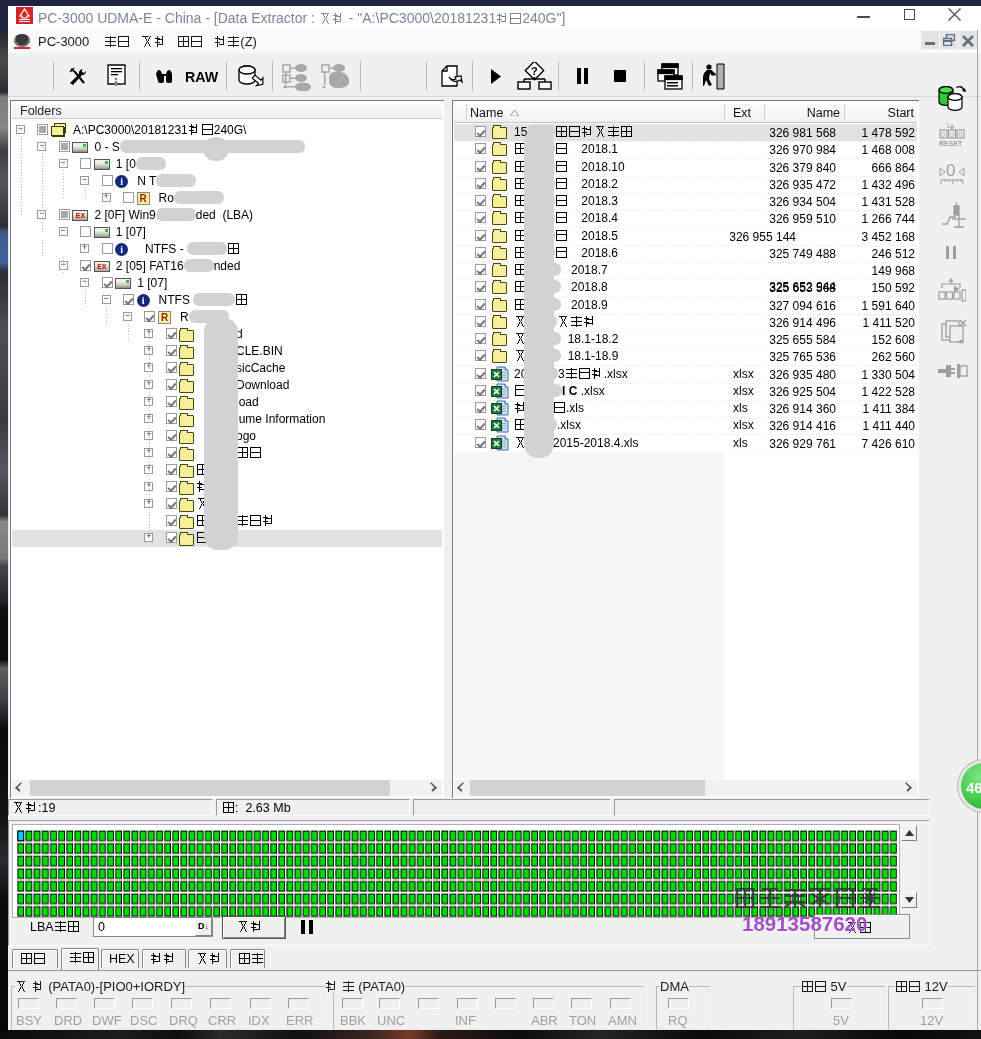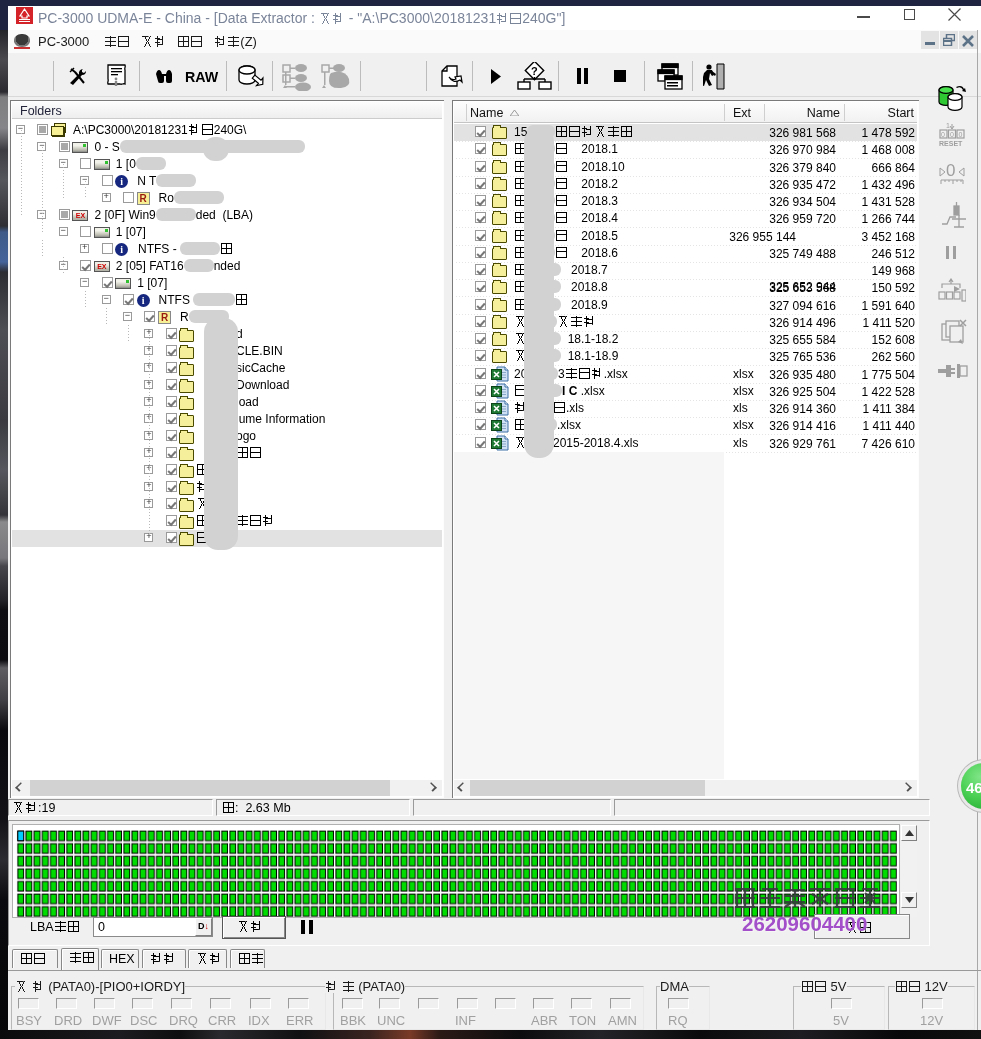--- a/index.html
+++ b/index.html
@@ -203,21 +203,21 @@
 <div class="ab" style="left:72.4px;top:210px;width:16px;height:11px;background:linear-gradient(#f0f0e8 30%,#b4b4a8 85%);border:1px solid #555;color:#c00;font:bold 7px 'Liberation Sans';text-align:center;line-height:10px">EX</div>
 <div class="trow" style="left:94.4px;top:207px">2 [0F] Win9<s class="bl" style="width:40px"></s>ded&nbsp; (LBA)</div>
 <div class="exp" style="left:58.8px;top:227px">−</div>
 <div class="cb" style="left:80.1px;top:226px"></div>
 <div class="ab" style="left:93.8px;top:227px;width:16px;height:11px;background:linear-gradient(#f2f2ea 30%,#b8b8ac 80%,#888);border:1px solid #555"></div>
 <div class="ab" style="left:104.8px;top:229px;width:3px;height:3px;background:#30c030"></div>
 <div class="trow" style="left:115.8px;top:224px">1 [07]</div>
 <div class="exp" style="left:80.2px;top:244px">+</div>
 <div class="cb" style="left:101.5px;top:243px"></div>
 <div class="ab" style="left:115.2px;top:243px;width:13px;height:13px;border-radius:7px;background:#15277e;color:#fff;font:bold 10px 'Liberation Serif',serif;text-align:center;line-height:13px">i</div>
-<div class="trow" style="left:138px;top:241px">NTFS - <s class="bl" style="width:40px"></s><i class="z zd"></i></div>
+<div class="trow" style="left:145px;top:241px">NTFS - <s class="bl" style="width:40px"></s><i class="z zd"></i></div>
 <div class="exp" style="left:58.8px;top:261px">−</div>
 <div class="cbc" style="left:80.1px;top:260px"></div>
 <div class="ab" style="left:93.8px;top:261px;width:16px;height:11px;background:linear-gradient(#f0f0e8 30%,#b4b4a8 85%);border:1px solid #555;color:#c00;font:bold 7px 'Liberation Sans';text-align:center;line-height:10px">EX</div>
 <div class="trow" style="left:115.8px;top:258px">2 [05] FAT16<s class="bl" style="width:30px"></s>nded</div>
 <div class="exp" style="left:80.2px;top:278px">−</div>
 <div class="cbc" style="left:101.5px;top:277px"></div>
 <div class="ab" style="left:115.2px;top:278px;width:16px;height:11px;background:linear-gradient(#f2f2ea 30%,#b8b8ac 80%,#888);border:1px solid #555"></div>
 <div class="ab" style="left:126.2px;top:280px;width:3px;height:3px;background:#30c030"></div>
 <div class="trow" style="left:137.2px;top:275px">1 [07]</div>
 <div class="exp" style="left:101.6px;top:295px">−</div>
@@ -337,21 +337,21 @@
 <div class="ab" style="left:456px;top:192.75px;width:460px;height:1px;background:repeating-linear-gradient(to right,#e4e4e4 0 1px,#fff 1px 3px)"></div>
 <div class="cbc" style="left:475px;top:195.0px"></div>
 <div class="fold" style="left:492px;top:196.0px"></div>
 <div class="trow" style="left:514px;top:193.0px"><i class="z zd"></i><s class="bl" style="width:28px"></s><i class="z za"></i>&nbsp;&nbsp;&nbsp;&nbsp;2018.3</div>
 <div class="num" style="left:740px;top:195.0px;width:96px">326 934 504</div>
 <div class="num" style="left:0px;top:195.0px;left:848px;width:67px">1 431 528</div>
 <div class="ab" style="left:456px;top:210.0px;width:460px;height:1px;background:repeating-linear-gradient(to right,#e4e4e4 0 1px,#fff 1px 3px)"></div>
 <div class="cbc" style="left:475px;top:212.25px"></div>
 <div class="fold" style="left:492px;top:213.25px"></div>
 <div class="trow" style="left:514px;top:210.25px"><i class="z zd"></i><s class="bl" style="width:28px"></s><i class="z za"></i>&nbsp;&nbsp;&nbsp;&nbsp;2018.4</div>
-<div class="num" style="left:740px;top:212.25px;width:96px">326 959 720</div>
+<div class="num" style="left:740px;top:212.25px;width:96px">326 959 510</div>
 <div class="num" style="left:0px;top:212.25px;left:848px;width:67px">1 266 744</div>
 <div class="ab" style="left:456px;top:227.25px;width:460px;height:1px;background:repeating-linear-gradient(to right,#e4e4e4 0 1px,#fff 1px 3px)"></div>
 <div class="cbc" style="left:475px;top:229.5px"></div>
 <div class="fold" style="left:492px;top:230.5px"></div>
 <div class="trow" style="left:514px;top:227.5px"><i class="z zd"></i><s class="bl" style="width:28px"></s><i class="z za"></i>&nbsp;&nbsp;&nbsp;&nbsp;2018.5</div>
 <div class="num" style="left:700px;top:229.5px;width:96px">326 955 144</div>
 <div class="num" style="left:0px;top:229.5px;left:848px;width:67px">3 452 168</div>
 <div class="ab" style="left:456px;top:244.5px;width:460px;height:1px;background:repeating-linear-gradient(to right,#e4e4e4 0 1px,#fff 1px 3px)"></div>
 <div class="cbc" style="left:475px;top:246.75px"></div>
 <div class="fold" style="left:492px;top:247.75px"></div>
@@ -401,21 +401,21 @@
     <path d="M14 1 l0 3 3 0" fill="#fff" stroke="#3a6ea5" stroke-width="1"></path>
     <rect x="8" y="6" width="7" height="1" fill="#8aa8c8"></rect>
     <rect x="8" y="8.5" width="7" height="1" fill="#8aa8c8"></rect>
     <rect x="8" y="11" width="7" height="1" fill="#8aa8c8"></rect>
     <rect x="0.5" y="3.5" width="10" height="10" fill="#1e7a34" stroke="#0c4418" stroke-width="1"></rect>
     <path d="M3 6 l5 5 m0-5 l-5 5" stroke="#fff" stroke-width="1.6"></path>
   </svg>
 <div class="trow" style="left:514px;top:365.5px">201<s class="bl" style="width:24px"></s>3<i class="z zc"></i><i class="z za"></i><i class="z ze"></i>.xlsx</div>
 <div class="trow" style="left:733px;top:365.5px">xlsx</div>
 <div class="num" style="left:740px;top:367.5px;width:96px">326 935 480</div>
-<div class="num" style="left:0px;top:367.5px;left:848px;width:67px">1 775 504</div>
+<div class="num" style="left:0px;top:367.5px;left:848px;width:67px">1 330 504</div>
 <div class="ab" style="left:456px;top:382.5px;width:460px;height:1px;background:repeating-linear-gradient(to right,#e4e4e4 0 1px,#fff 1px 3px)"></div>
 <div class="cbc" style="left:475px;top:384.75px"></div>
 <svg class="ab" style="left:491px;top:382.75px" width="18" height="16" viewBox="0 0 18 16">
     <path d="M6 1 h8 l3 3 v11 h-11 z" fill="#cfe0f5" stroke="#3a6ea5" stroke-width="1"></path>
     <path d="M14 1 l0 3 3 0" fill="#fff" stroke="#3a6ea5" stroke-width="1"></path>
     <rect x="8" y="6" width="7" height="1" fill="#8aa8c8"></rect>
     <rect x="8" y="8.5" width="7" height="1" fill="#8aa8c8"></rect>
     <rect x="8" y="11" width="7" height="1" fill="#8aa8c8"></rect>
     <rect x="0.5" y="3.5" width="10" height="10" fill="#1e7a34" stroke="#0c4418" stroke-width="1"></rect>
     <path d="M3 6 l5 5 m0-5 l-5 5" stroke="#fff" stroke-width="1.6"></path>
@@ -583,21 +583,21 @@
 <svg class="ab" style="left:733px;top:886px;z-index:20" width="150" height="26" viewBox="0 0 150 26">
 <g stroke="rgba(55,55,62,0.88)" stroke-width="2.2" fill="none">
 <path d="M2 3 h20 M2 12 h20 M2 21 h20 M4 3 v18 M20 3 v18 M12 3 v18"></path>
 <path d="M27 12 h20 M29 3 h16 M37 3 v18 M27 21 h20"></path>
 <path d="M52 4 h20 M52 10 h20 M52 16 h20 M62 4 v17 M52 21 l7 -5 M72 21 l-7 -5"></path>
 <path d="M77 3 h20 M87 3 v18 M79 8 l16 10 M95 8 l-16 10"></path>
 <path d="M102 3 h20 M102 12 h20 M102 21 h20 M104 3 v18 M120 3 v18"></path>
 <path d="M127 12 h20 M129 3 h16 M137 3 v18 M127 21 h20 M132 7 l10 10 M142 7 l-10 10"></path>
 </g>
   </svg>
-<div class="ab" style="left:742px;top:912px;color:#a34fc9;font-size:20.5px;font-weight:bold;letter-spacing:0px;z-index:21;text-shadow:1px 1px 0 rgba(255,255,255,.4)">26209604400</div>
+<div class="ab" style="left:742px;top:912px;color:#a34fc9;font-size:20.5px;font-weight:bold;letter-spacing:0px;z-index:21;text-shadow:1px 1px 0 rgba(255,255,255,.4)">18913587620</div>
 <div class="ab" style="left:12px;top:949px;width:46px;height:19px;background:#f0f0f0;border:1px solid #888;border-bottom:none;border-radius:2px 2px 0 0;box-shadow:inset 1px 1px 0 #fff"></div>
 <div class="ab" style="left:20px;top:952px;font-size:12.5px;color:#000"><i class="z zd"></i><i class="z za"></i></div>
 <div class="ab" style="left:61px;top:948px;width:38px;height:22px;background:#f0f0f0;border:1px solid #888;border-bottom:none;border-radius:2px 2px 0 0;box-shadow:inset 1px 1px 0 #fff"></div>
 <div class="ab" style="left:69px;top:951px;font-size:12.5px;color:#000"><i class="z zc"></i><i class="z zd"></i></div>
 <div class="ab" style="left:101px;top:949px;width:38px;height:19px;background:#f0f0f0;border:1px solid #888;border-bottom:none;border-radius:2px 2px 0 0;box-shadow:inset 1px 1px 0 #fff"></div>
 <div class="ab" style="left:109px;top:952px;font-size:12.5px;color:#000">HEX</div>
 <div class="ab" style="left:142px;top:949px;width:44px;height:19px;background:#f0f0f0;border:1px solid #888;border-bottom:none;border-radius:2px 2px 0 0;box-shadow:inset 1px 1px 0 #fff"></div>
 <div class="ab" style="left:150px;top:952px;font-size:12.5px;color:#000"><i class="z ze"></i><i class="z ze"></i></div>
 <div class="ab" style="left:188px;top:949px;width:39px;height:19px;background:#f0f0f0;border:1px solid #888;border-bottom:none;border-radius:2px 2px 0 0;box-shadow:inset 1px 1px 0 #fff"></div>
 <div class="ab" style="left:196px;top:952px;font-size:12.5px;color:#000"><i class="z zb"></i><i class="z ze"></i></div>

